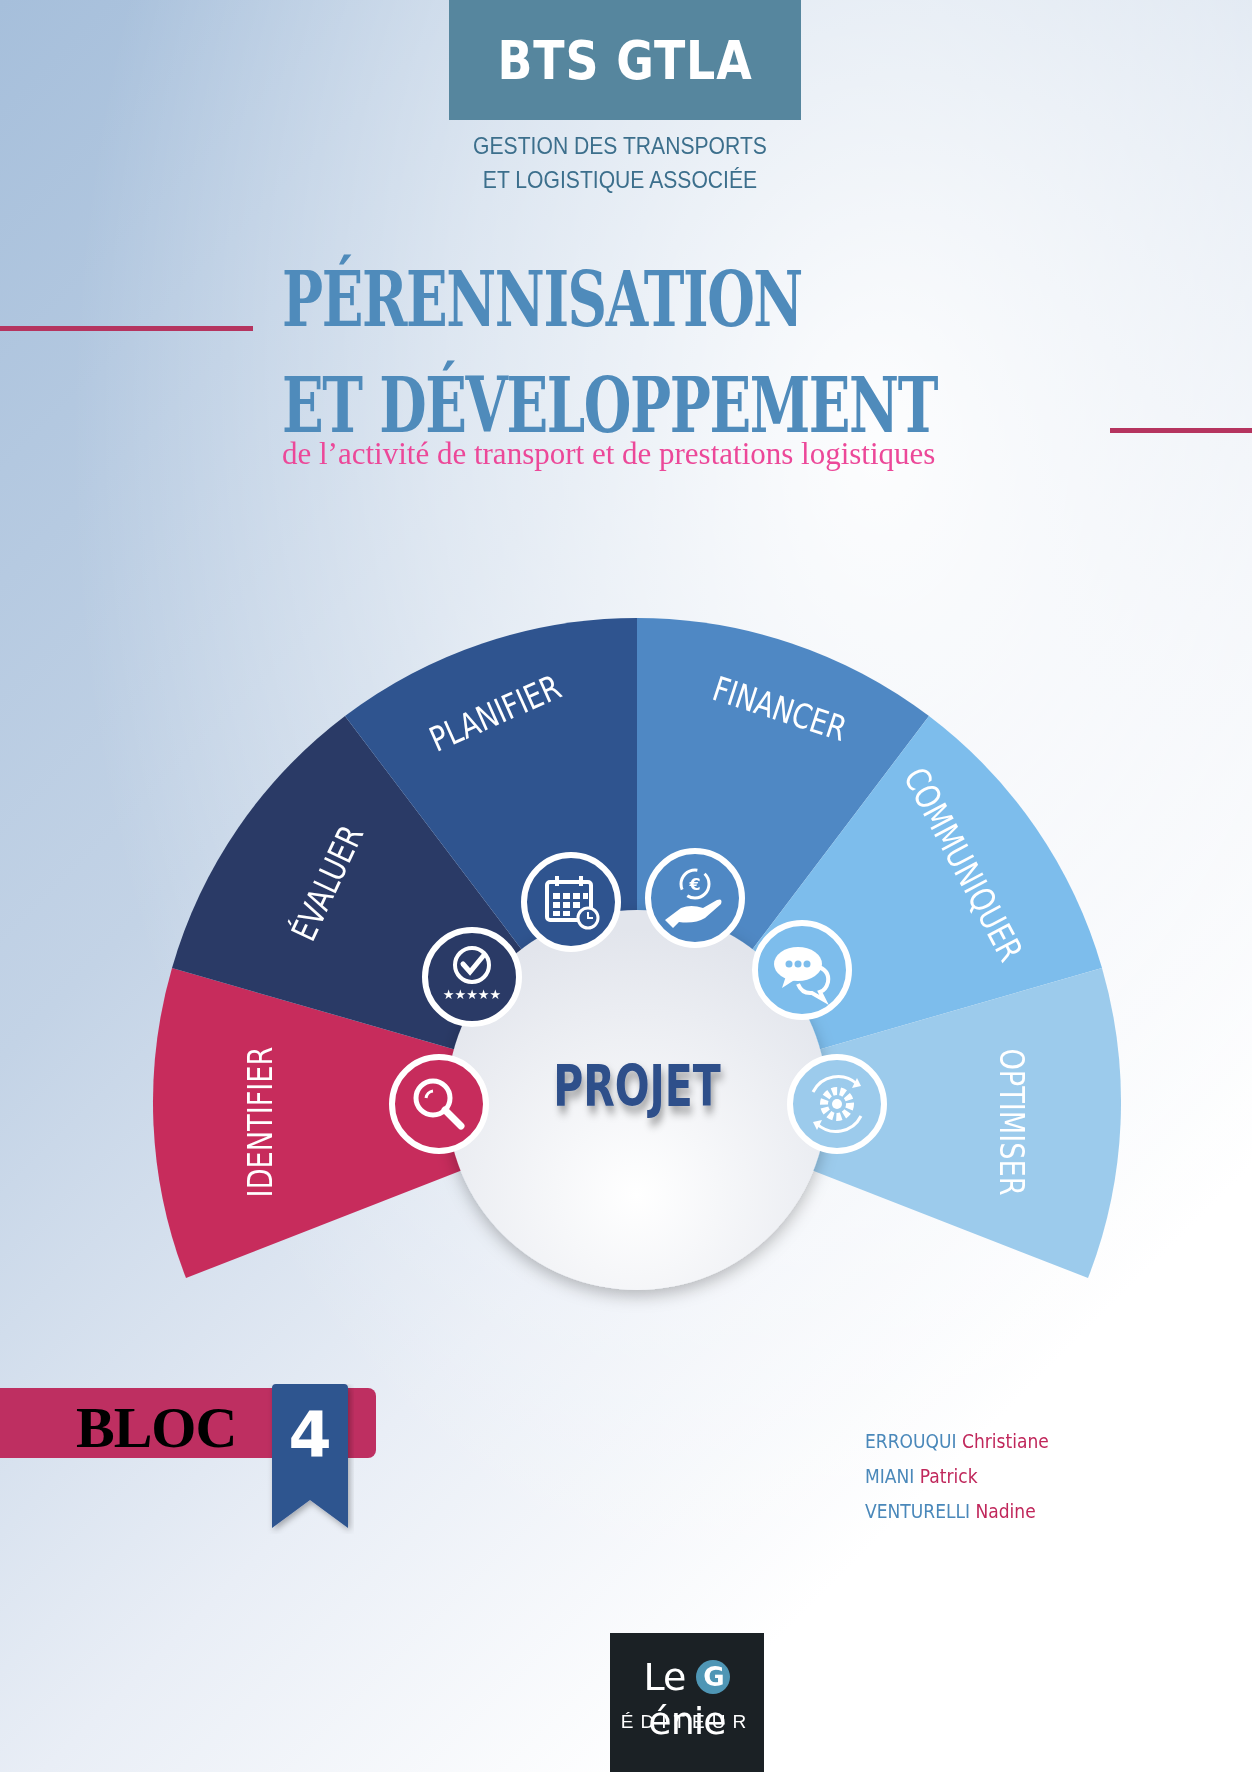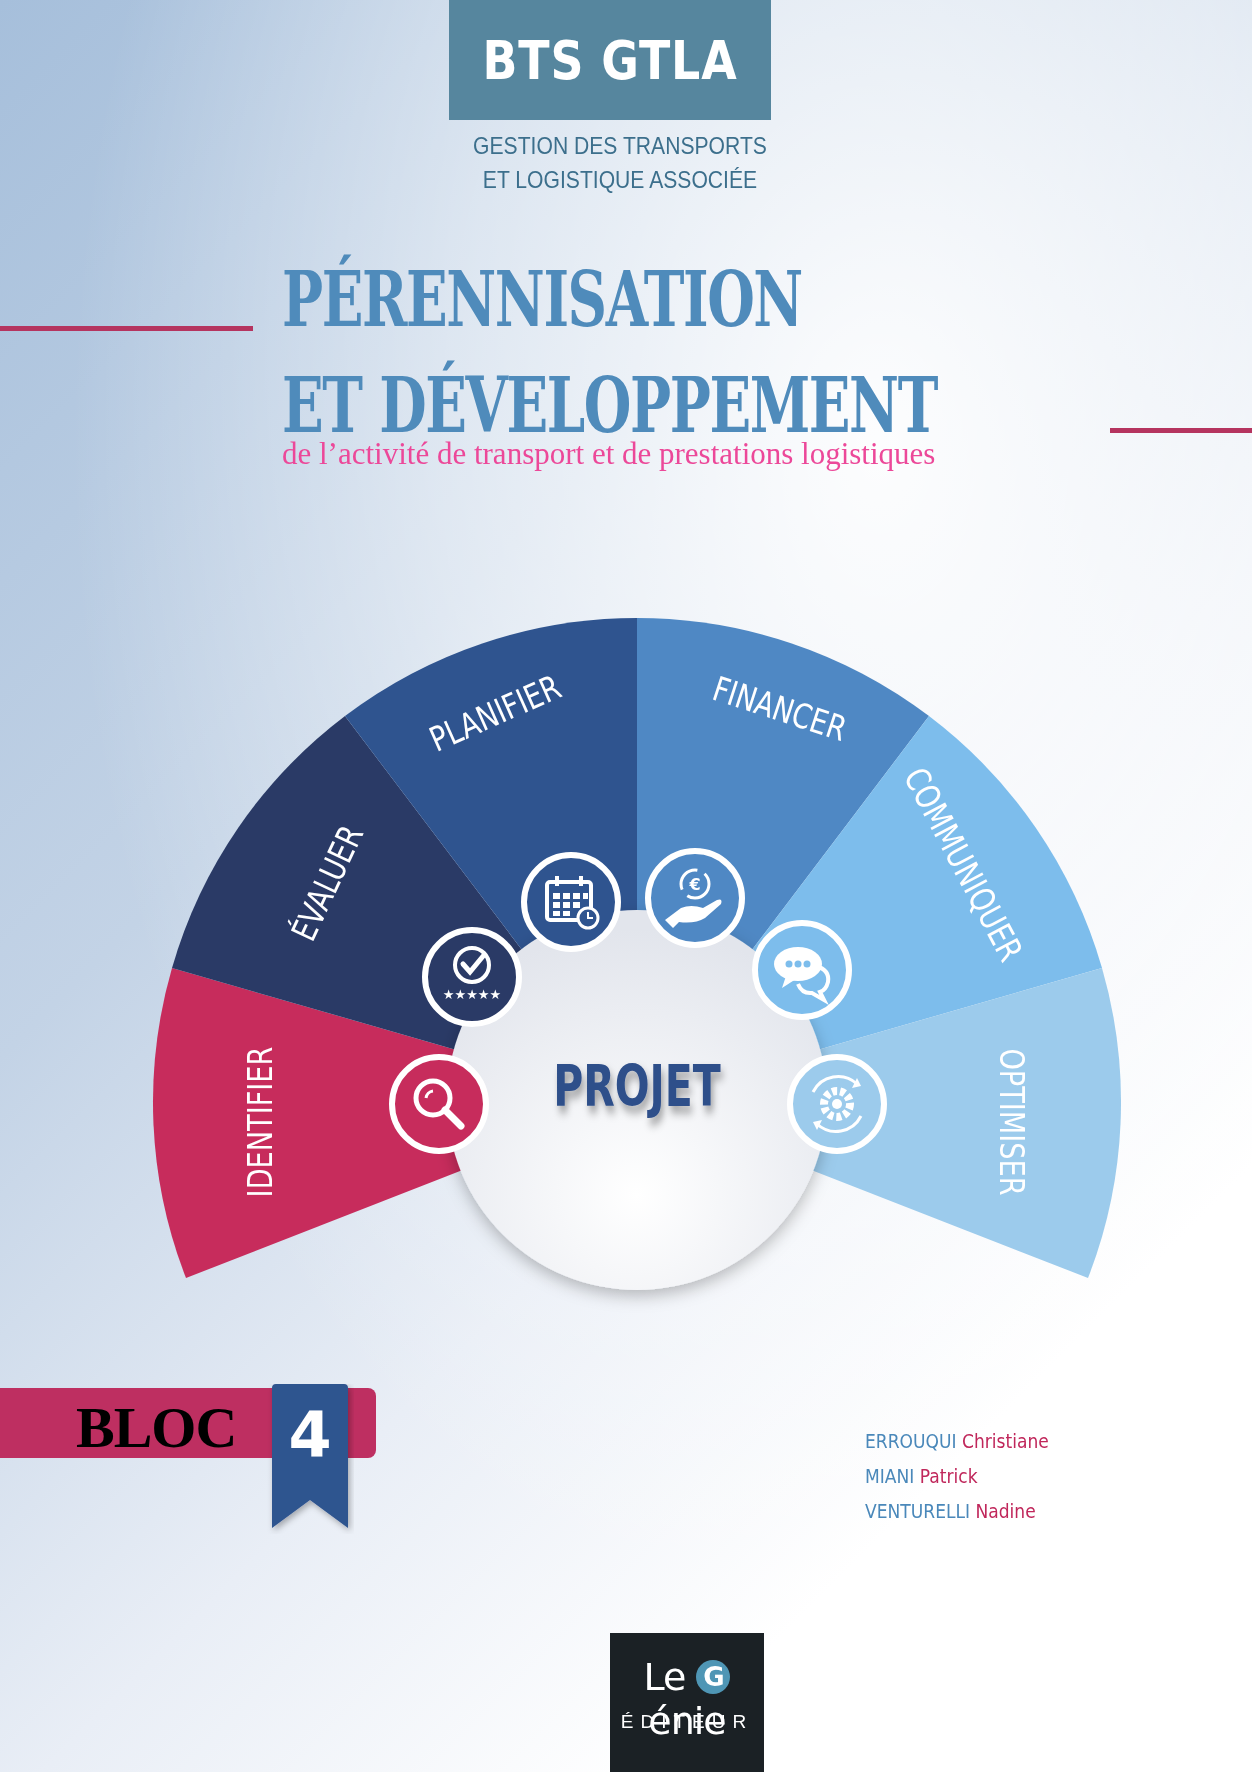--- a/index.html
+++ b/index.html
@@ -1,21 +1,21 @@
 <!DOCTYPE html>
 <html><head>
 <meta charset="utf-8">
 <style>
   html,body{margin:0;padding:0;}
   body{width:1252px;height:1772px;position:relative;overflow:hidden;
     background:linear-gradient(135deg,#a6bfdb 0%,#c3d3e6 35%,#e9eef6 60%,#ffffff 80%,#ffffff 100%);
     font-family:"Liberation Sans",sans-serif;}
   .bg-overlay{position:absolute;inset:0;
     background:radial-gradient(ellipse at 70% 25%,rgba(255,255,255,0.95) 0%,rgba(255,255,255,0.5) 35%,rgba(255,255,255,0) 65%);}
-  .bts-box{position:absolute;left:449px;top:0;width:322px;height:120px;background:#56869e;
+  .bts-box{position:absolute;left:449px;top:0;width:352px;height:120px;background:#56869e;
     display:flex;align-items:center;justify-content:center;}
   .bts-title{color:#fff;font-family:"DejaVu Sans",sans-serif;font-weight:bold;font-size:54px;letter-spacing:1px;transform:scaleX(0.85);}
   .bts-sub{position:absolute;left:449px;width:342px;text-align:center;color:#3c6f8c;font-size:24px;transform:scaleX(0.88);}
   .red-line{position:absolute;height:5px;background:#b5345f;}
   .main-title{position:absolute;left:282px;color:#4f8bbb;font-family:"DejaVu Serif",serif;font-weight:bold;
     font-size:76px;line-height:1;letter-spacing:-2px;transform-origin:left top;transform:scaleX(0.72);white-space:nowrap;}
   .subline{position:absolute;left:282px;top:436px;color:#ec4899;font-family:"Liberation Serif",serif;font-size:31px;white-space:nowrap;}
   svg.wheel{position:absolute;left:0;top:0;}
   .bloc-band{position:absolute;left:0;top:1388px;width:376px;height:70px;background:#be2f61;border-radius:0 8px 8px 0;}
   .bloc-text{position:absolute;left:76px;top:1394px;color:#000000;font-family:"Liberation Serif",serif;font-weight:bold;font-size:58px;letter-spacing:-1px;}

